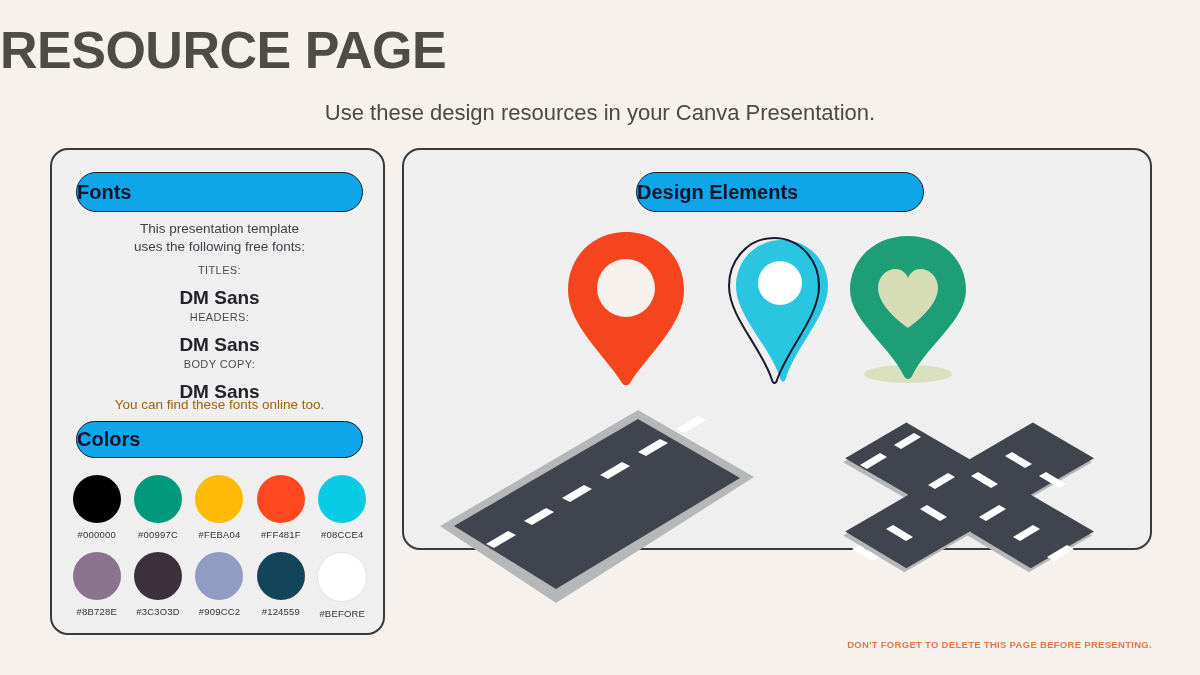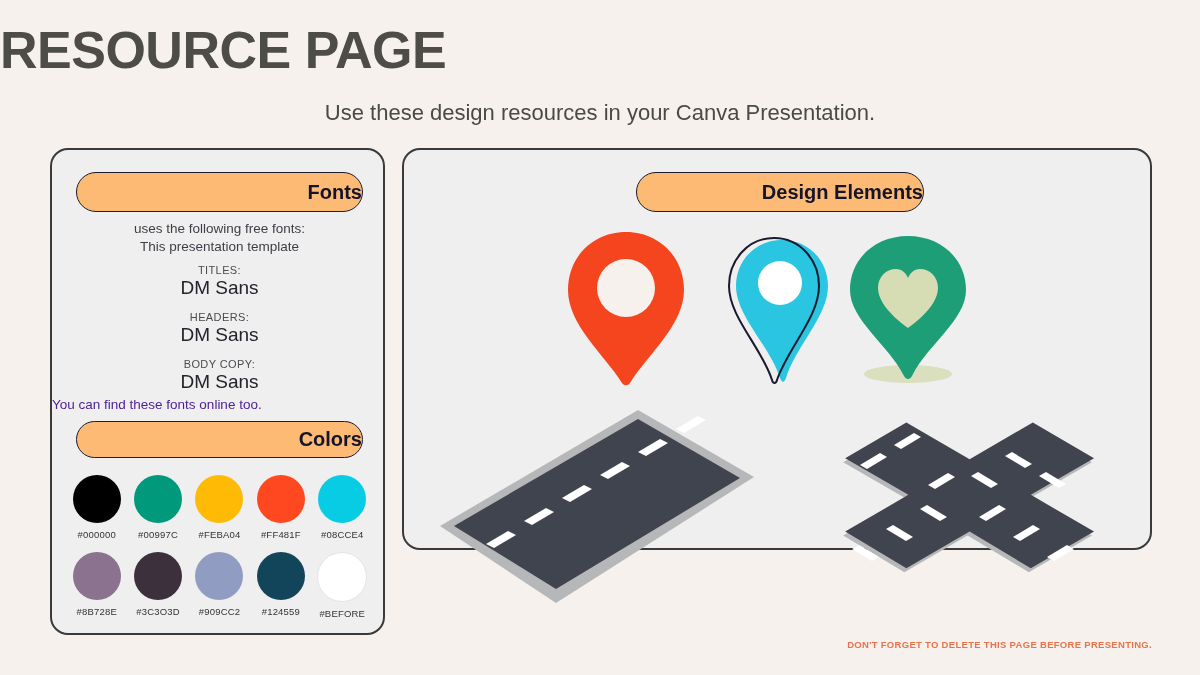--- a/index.html
+++ b/index.html
@@ -33,45 +33,45 @@
     border:2.5px solid #3A3A3A;
     border-radius:18px;
     box-sizing:border-box;
   }
   .panel-left{left:50px;top:148px;width:335px;height:487px;}
   .panel-right{left:402px;top:148px;width:750px;height:402px;padding-left:8px;}
 
   
   .pill{
     position:absolute;
-    background:#fdba74;
+    background:#0ea5e9;
     border:1.8px solid #1C1B33;
     border-radius:22px;
     box-sizing:border-box;
-    display:flex;align-items:center;justify-content:flex-end;
+    display:flex;align-items:center;justify-content:flex-start;
     font-weight:bold;color:#14142B;
   }
   .pill-fonts{left:24px;top:22px;width:287px;height:40px;font-size:20px;}
   .pill-colors{left:24px;top:271px;width:287px;height:37px;font-size:20px;}
   .pill-design{left:232px;top:22px;width:288px;height:40px;font-size:20px;}
 
   
   .fonts-intro{
     position:absolute;left:0;top:70px;width:335px;
     text-align:center;font-size:13.5px;line-height:1.3;color:#3E3E46;
   }
   .font-group{position:absolute;width:335px;left:0;text-align:center;}
   .font-group .lbl{font-size:11px;letter-spacing:0.4px;color:#4A4A50;}
-  .font-group .val{font-size:19px;color:#23232B;margin-top:1px;}
+  .font-group .val{font-size:19px;color:#23232B;margin-top:11px;font-weight:bold;}
   .fg-titles{top:114px;}
   .fg-headers{top:161px;}
   .fg-body{top:208px;}
   .fonts-outro{
     position:absolute;left:0;top:247px;width:335px;
-    font-size:13.5px;color:#4c1d95;
+    text-align:center;font-size:13.5px;color:#a16207;
   }
 
   
   .swatch-grid{
     position:absolute;left:14px;top:325px;width:307px;
     display:flex;flex-wrap:wrap;
   }
   .swatch-cell{
     width:61.4px;
     display:flex;flex-direction:column;align-items:center;
@@ -107,22 +107,22 @@
   <div class="page-title">RESOURCE PAGE</div>
   <div class="page-subtitle">Use these design resources in your Canva Presentation.</div>
 
   <div class="panel panel-left">
 
     <div class="pill pill-fonts">
       <span>Fonts</span>
     </div>
 
     <div class="fonts-intro">
+      <div>This presentation template</div>
       <div>uses the following free fonts:</div>
-      <div>This presentation template</div>
     </div>
 
     <div class="font-group fg-titles">
       <div class="lbl">TITLES:</div>
       <div class="val">DM Sans</div>
     </div>
     <div class="font-group fg-headers">
       <div class="lbl">HEADERS:</div>
       <div class="val">DM Sans</div>
     </div>

